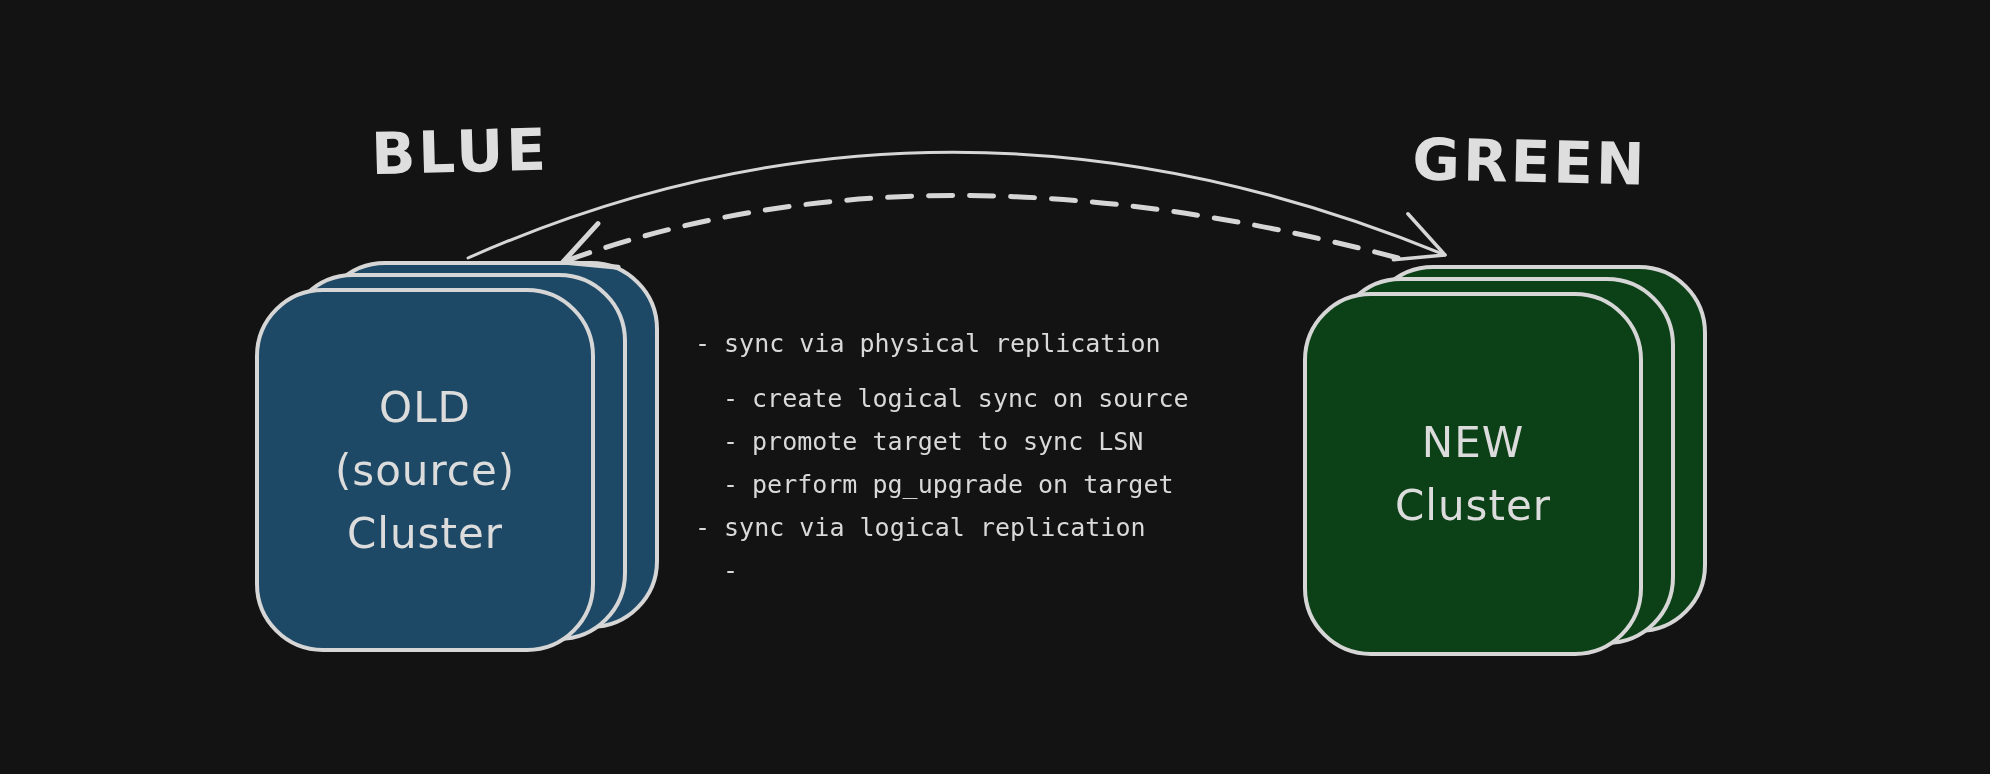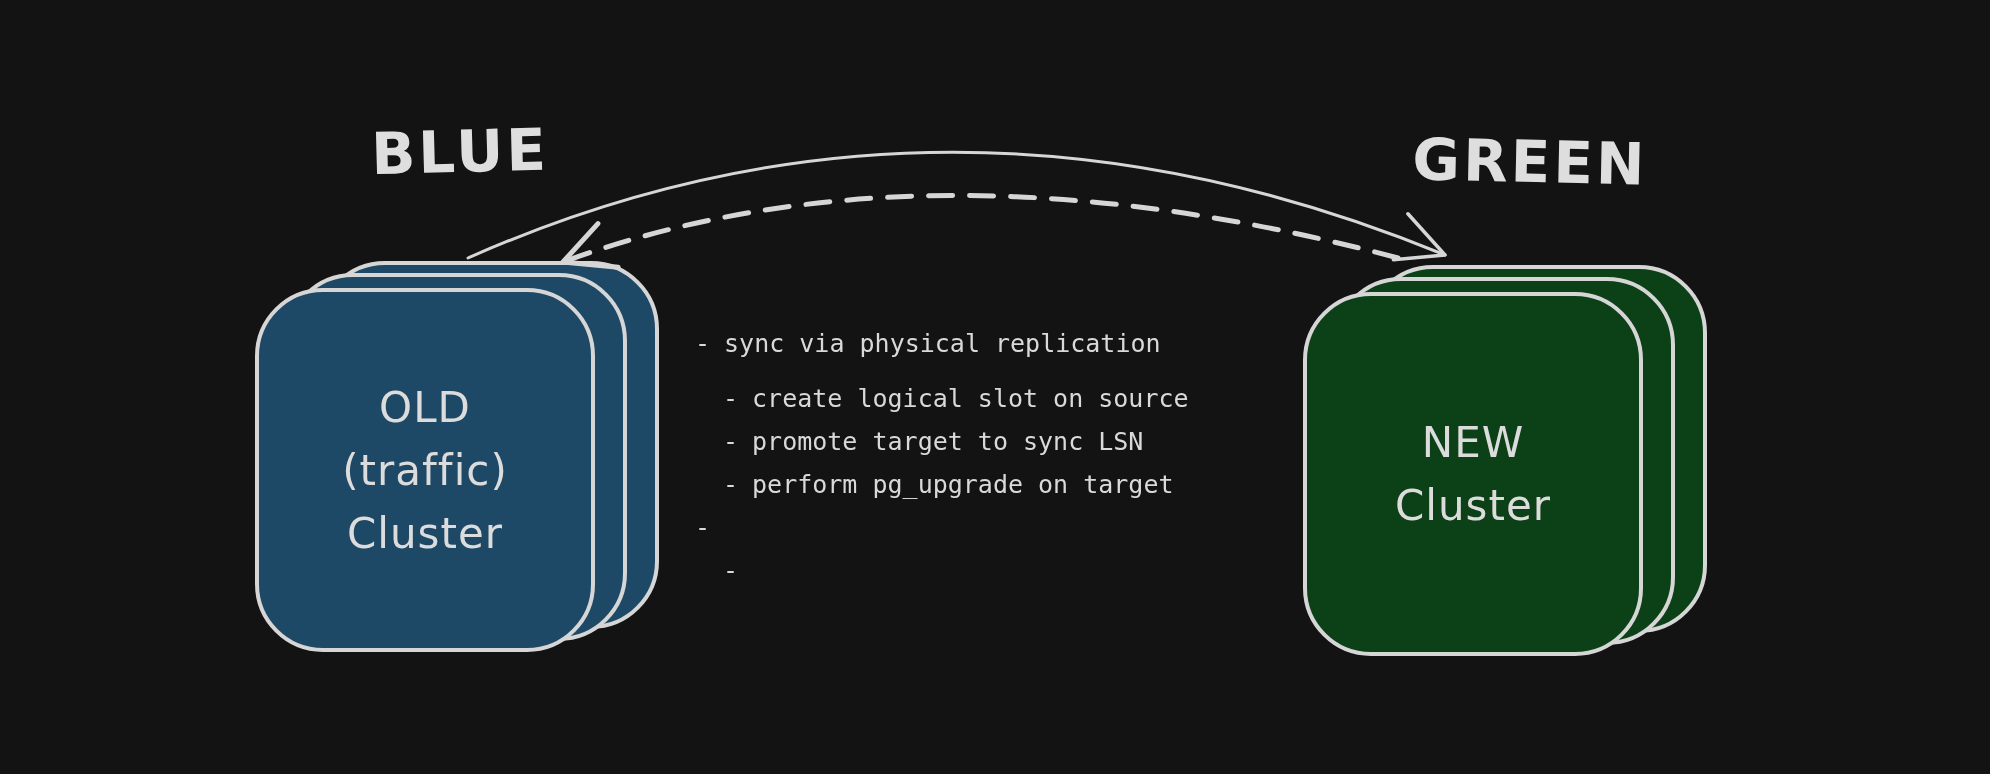--- a/index.html
+++ b/index.html
@@ -80,53 +80,54 @@
 <div class="canvas">
 
   <div class="cluster-title title-blue">BLUE</div>
   <div class="cluster-title title-green">GREEN</div>
 
   <div class="stack stack-blue">
     <div class="layer l3" style="background-color: rgb(29, 72, 102); border-color: rgb(214, 214, 214);"></div>
     <div class="layer l2" style="background-color: rgb(29, 72, 102); border-color: rgb(214, 214, 214);"></div>
     <div class="layer l1" style="background-color: rgb(29, 72, 102); border-color: rgb(214, 214, 214);">
       <div class="cluster-line">OLD</div>
-      <div class="cluster-line">(traffic)</div>
+      <div class="cluster-line">(source)</div>
       <div class="cluster-line">Cluster</div>
     </div>
   </div>
 
   <div class="stack stack-green">
     <div class="layer l3" style="background-color: rgb(12, 64, 23); border-color: rgb(214, 214, 214);"></div>
     <div class="layer l2" style="background-color: rgb(12, 64, 23); border-color: rgb(214, 214, 214);"></div>
     <div class="layer l1" style="background-color: rgb(12, 64, 23); border-color: rgb(214, 214, 214);">
       <div class="cluster-line">NEW</div>
       <div class="cluster-line">Cluster</div>
     </div>
   </div>
 
   <div class="steps">
     <div class="step gap-after">
       <span class="bullet">-</span>
       <span>sync via physical replication</span>
     </div>
     <div class="step indent">
       <span class="bullet">-</span>
-      <span>create logical slot on source</span>
+      <span>create logical sync on source</span>
     </div>
     <div class="step indent">
       <span class="bullet">-</span>
       <span>promote target to sync LSN</span>
     </div>
     <div class="step indent">
       <span class="bullet">-</span>
       <span>perform pg_upgrade on target</span>
     </div>
     <div class="step">
       <span class="bullet">-</span>
+      <span>sync via logical replication</span>
     </div>
     <div class="step indent">
       <span class="bullet">-</span>
     </div>
   </div>
 
   <svg class="arrows" width="1990" height="774" viewBox="0 0 1990 774">
     <defs>
       <marker id="headThin" markerUnits="userSpaceOnUse" markerWidth="72" markerHeight="72" refX="60" refY="36" orient="auto">
         <path d="M10 12 L60 36 L14 60" fill="none" stroke="#d6d6d6" stroke-width="3.5" stroke-linecap="round" stroke-linejoin="round"></path>

